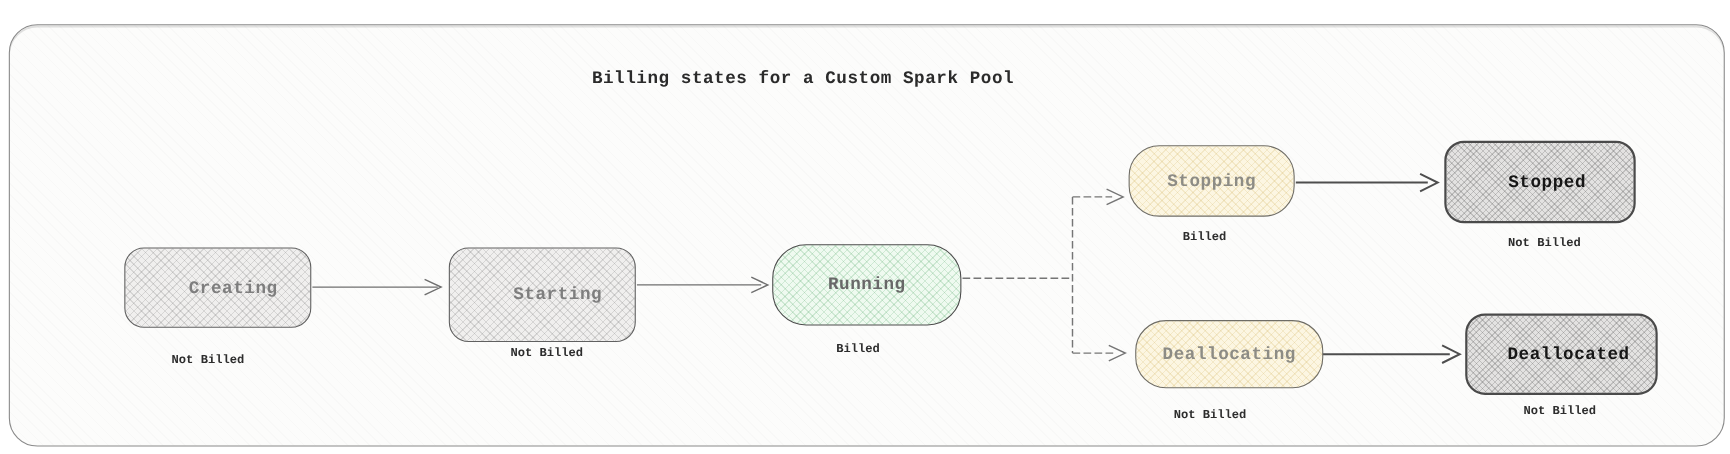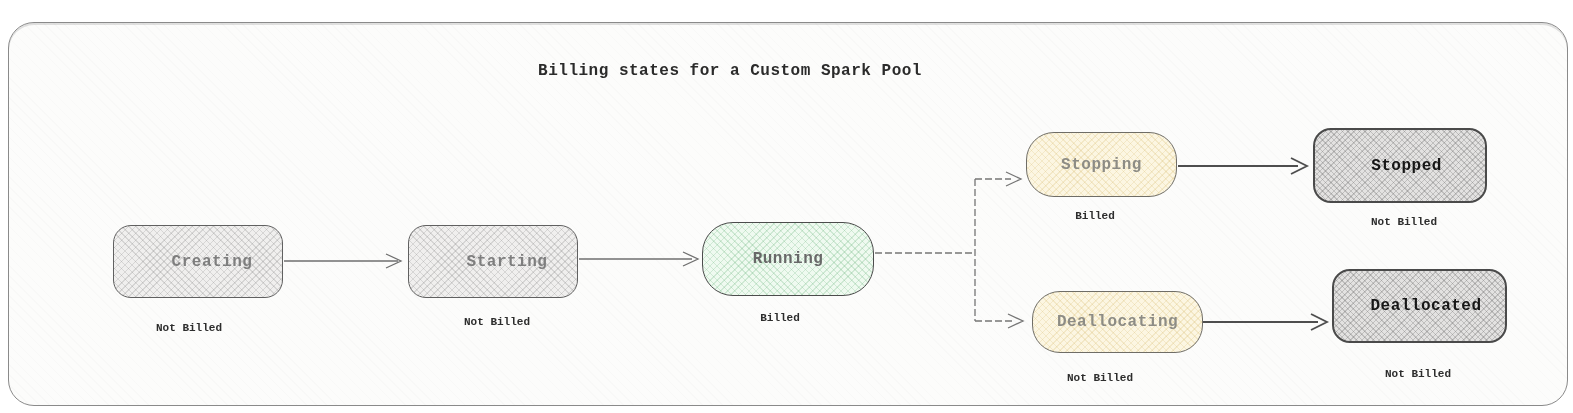--- a/index.html
+++ b/index.html
@@ -99,26 +99,26 @@
   }
   .billing-label {
     position: absolute;
     transform: translateX(-50%);
     font-size: 11px;
     color: #2d2d2d;
     white-space: nowrap;
   }
   
   #node-creating     { left: 113px;  top: 225px; width: 170px; height: 73px; }
-  #node-starting     { left: 408px;  top: 225px; width: 170px; height: 73px; }
+  #node-starting     { left: 408px;  top: 225px; width: 170px; height: 86px; }
   #node-running      { left: 702px;  top: 222px; width: 172px; height: 74px; border-radius: 31px; }
   #node-stopping     { left: 1026px; top: 132px; width: 151px; height: 65px; }
   #node-stopped      { left: 1313px; top: 128px; width: 174px; height: 75px; }
   #node-deallocating { left: 1032px; top: 291px; width: 171px; height: 62px; }
-  #node-deallocated  { left: 1332px; top: 269px; width: 175px; height: 74px; }
+  #node-deallocated  { left: 1332px; top: 285px; width: 175px; height: 74px; }
   
   #label-creating     { left: 189px;  top: 322px; }
   #label-starting     { left: 497px;  top: 316px; }
   #label-running      { left: 780px;  top: 312px; }
   #label-stopping     { left: 1095px; top: 210px; }
   #label-stopped      { left: 1404px; top: 216px; }
   #label-deallocating { left: 1100px; top: 372px; }
   #label-deallocated  { left: 1418px; top: 368px; }
 </style>
 </head>

